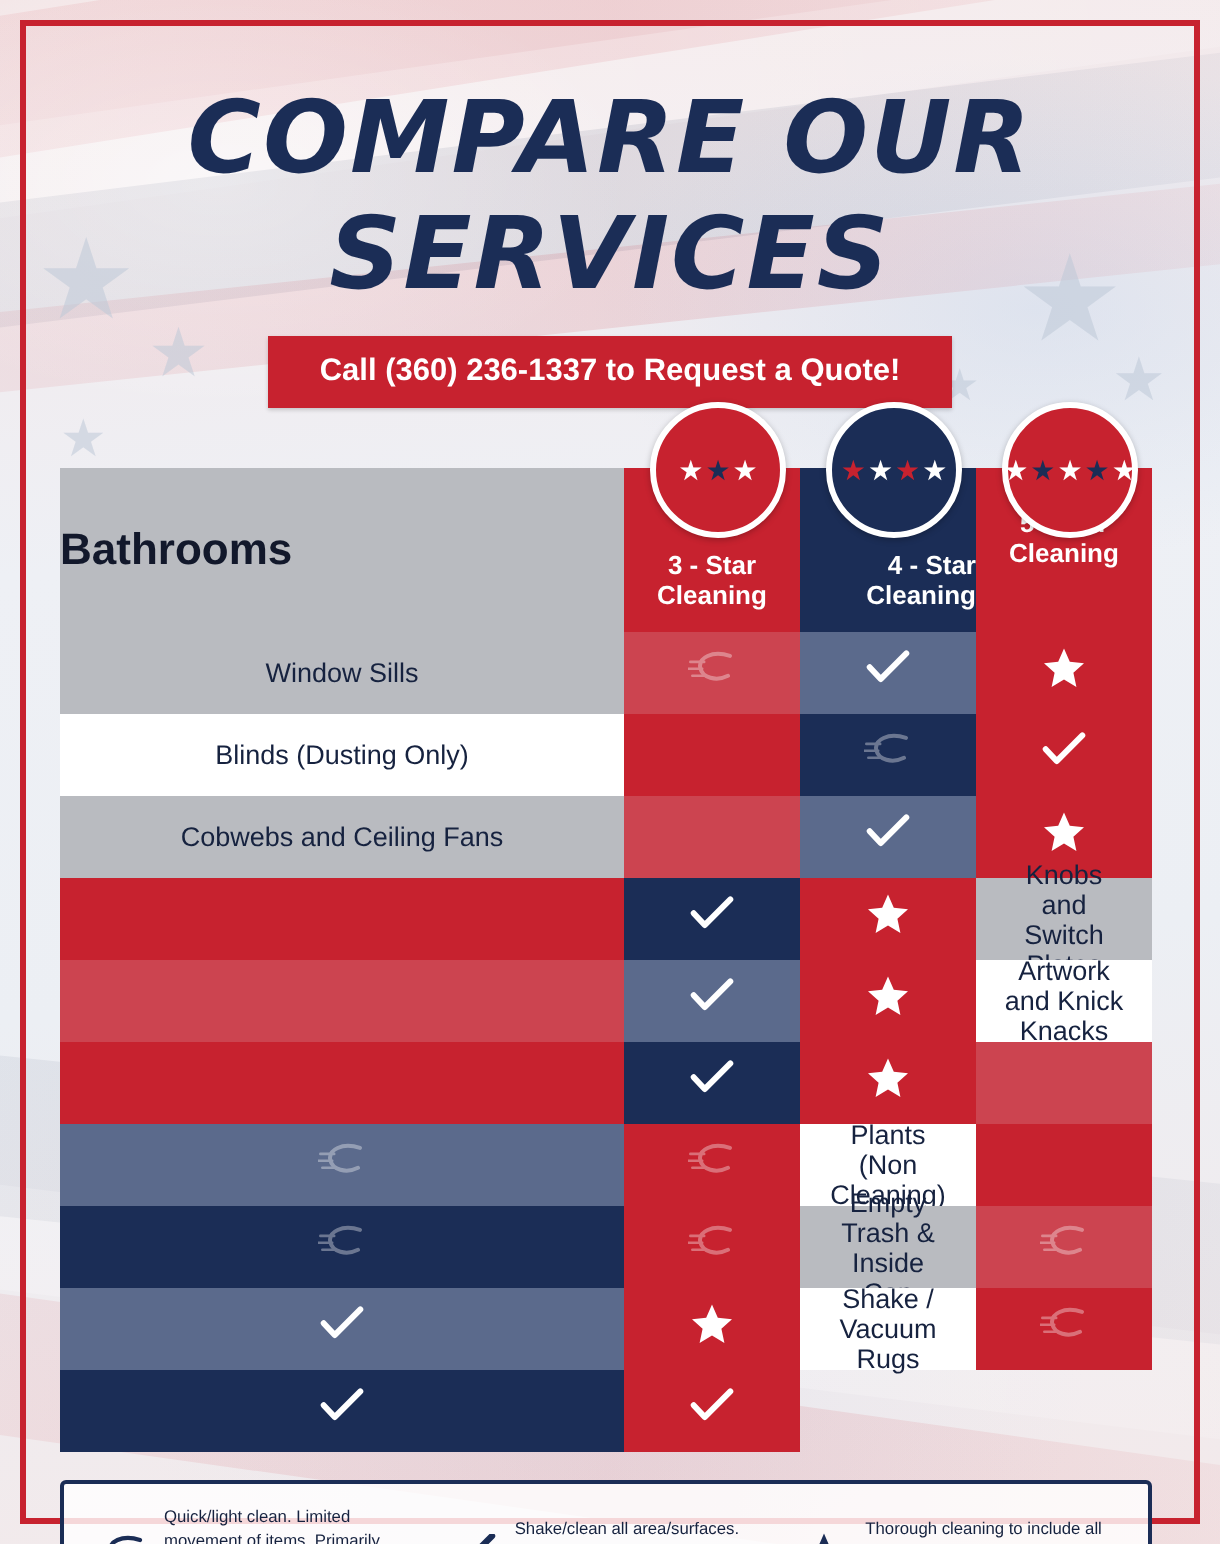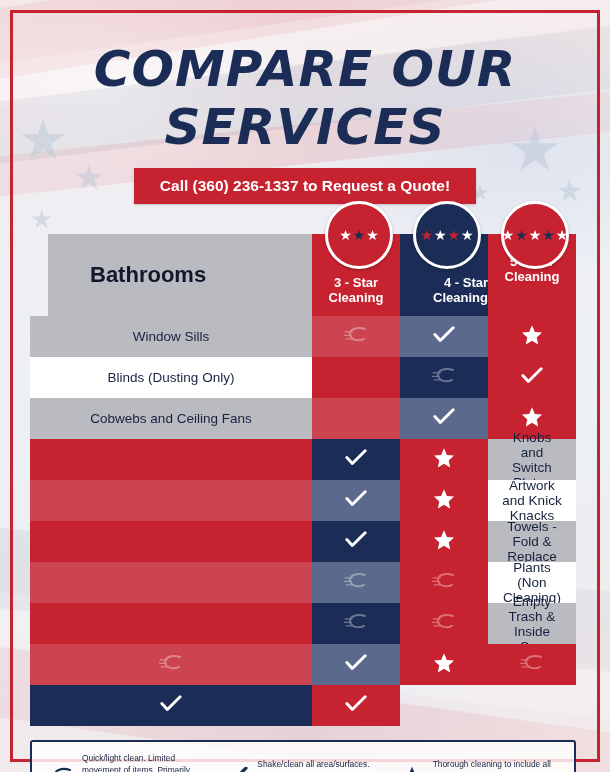--- a/index.html
+++ b/index.html
@@ -104,24 +104,22 @@
     width: 546px;
   }
 
   .head-label {
     background: #b9bbc0;
     color: #12182b;
     font-size: 22px;
     font-weight: bold;
     display: flex;
     align-items: center;
-    padding-left: 42px;
     box-sizing: border-box;
     height: 82px;
-    margin-left: 18px;
   }
 
   .head-col {
     height: 82px;
     display: flex;
     flex-direction: column;
     align-items: center;
     justify-content: flex-end;
     padding-bottom: 10px;
     box-sizing: border-box;
@@ -346,21 +344,20 @@
         <div class="cell navy">
           <span class="mark"><svg width="22" height="17.16" viewBox="0 0 24 18">
               <path d="M2 9 L8 15.5 L22 1.5" fill="none" stroke="#ffffff" stroke-width="3.2" stroke-linecap="round" stroke-linejoin="round"></path>
             </svg></span>
         </div>
         <div class="cell red">
           <span class="mark"><svg width="22" height="22" viewBox="0 0 22 21">
               <path d="M11 0.8 L13.9 7.4 L21 8.1 L15.7 12.9 L17.2 20 L11 16.3 L4.8 20 L6.3 12.9 L1 8.1 L8.1 7.4 Z" fill="#ffffff"></path>
             </svg></span>
         </div>
-        <div class="row-label odd">Towels - Fold &amp; Replace</div>
         <div class="cell redlt"></div>
         <div class="cell slate">
           <span class="mark faint"><svg width="24.15" height="17.849999999999998" viewBox="0 0 24 18">
               <path d="M21 3 C12 0, 5 4, 6 9 C7 14, 14 16, 20 13" fill="none" stroke="#ffffff" stroke-width="2" stroke-linecap="round"></path>
               <path d="M1 6 H8 M0 9.5 H7 M2 13 H9" stroke="#ffffff" stroke-width="1.3" stroke-linecap="round"></path>
             </svg></span>
         </div>
         <div class="cell red">
           <span class="mark faint"><svg width="24.15" height="17.849999999999998" viewBox="0 0 24 18">
               <path d="M21 3 C12 0, 5 4, 6 9 C7 14, 14 16, 20 13" fill="none" stroke="#ffffff" stroke-width="2" stroke-linecap="round"></path>
@@ -391,20 +388,21 @@
         <div class="cell slate">
           <span class="mark"><svg width="22" height="17.16" viewBox="0 0 24 18">
               <path d="M2 9 L8 15.5 L22 1.5" fill="none" stroke="#ffffff" stroke-width="3.2" stroke-linecap="round" stroke-linejoin="round"></path>
             </svg></span>
         </div>
         <div class="cell red">
           <span class="mark"><svg width="22" height="22" viewBox="0 0 22 21">
               <path d="M11 0.8 L13.9 7.4 L21 8.1 L15.7 12.9 L17.2 20 L11 16.3 L4.8 20 L6.3 12.9 L1 8.1 L8.1 7.4 Z" fill="#ffffff"></path>
             </svg></span>
         </div>
+        <div class="row-label even">Shake / Vacuum Rugs</div>
         <div class="cell red">
           <span class="mark faint"><svg width="24.15" height="17.849999999999998" viewBox="0 0 24 18">
               <path d="M21 3 C12 0, 5 4, 6 9 C7 14, 14 16, 20 13" fill="none" stroke="#ffffff" stroke-width="2" stroke-linecap="round"></path>
               <path d="M1 6 H8 M0 9.5 H7 M2 13 H9" stroke="#ffffff" stroke-width="1.3" stroke-linecap="round"></path>
             </svg></span>
         </div>
         <div class="cell navy">
           <span class="mark"><svg width="22" height="17.16" viewBox="0 0 24 18">
               <path d="M2 9 L8 15.5 L22 1.5" fill="none" stroke="#ffffff" stroke-width="3.2" stroke-linecap="round" stroke-linejoin="round"></path>
             </svg></span>

